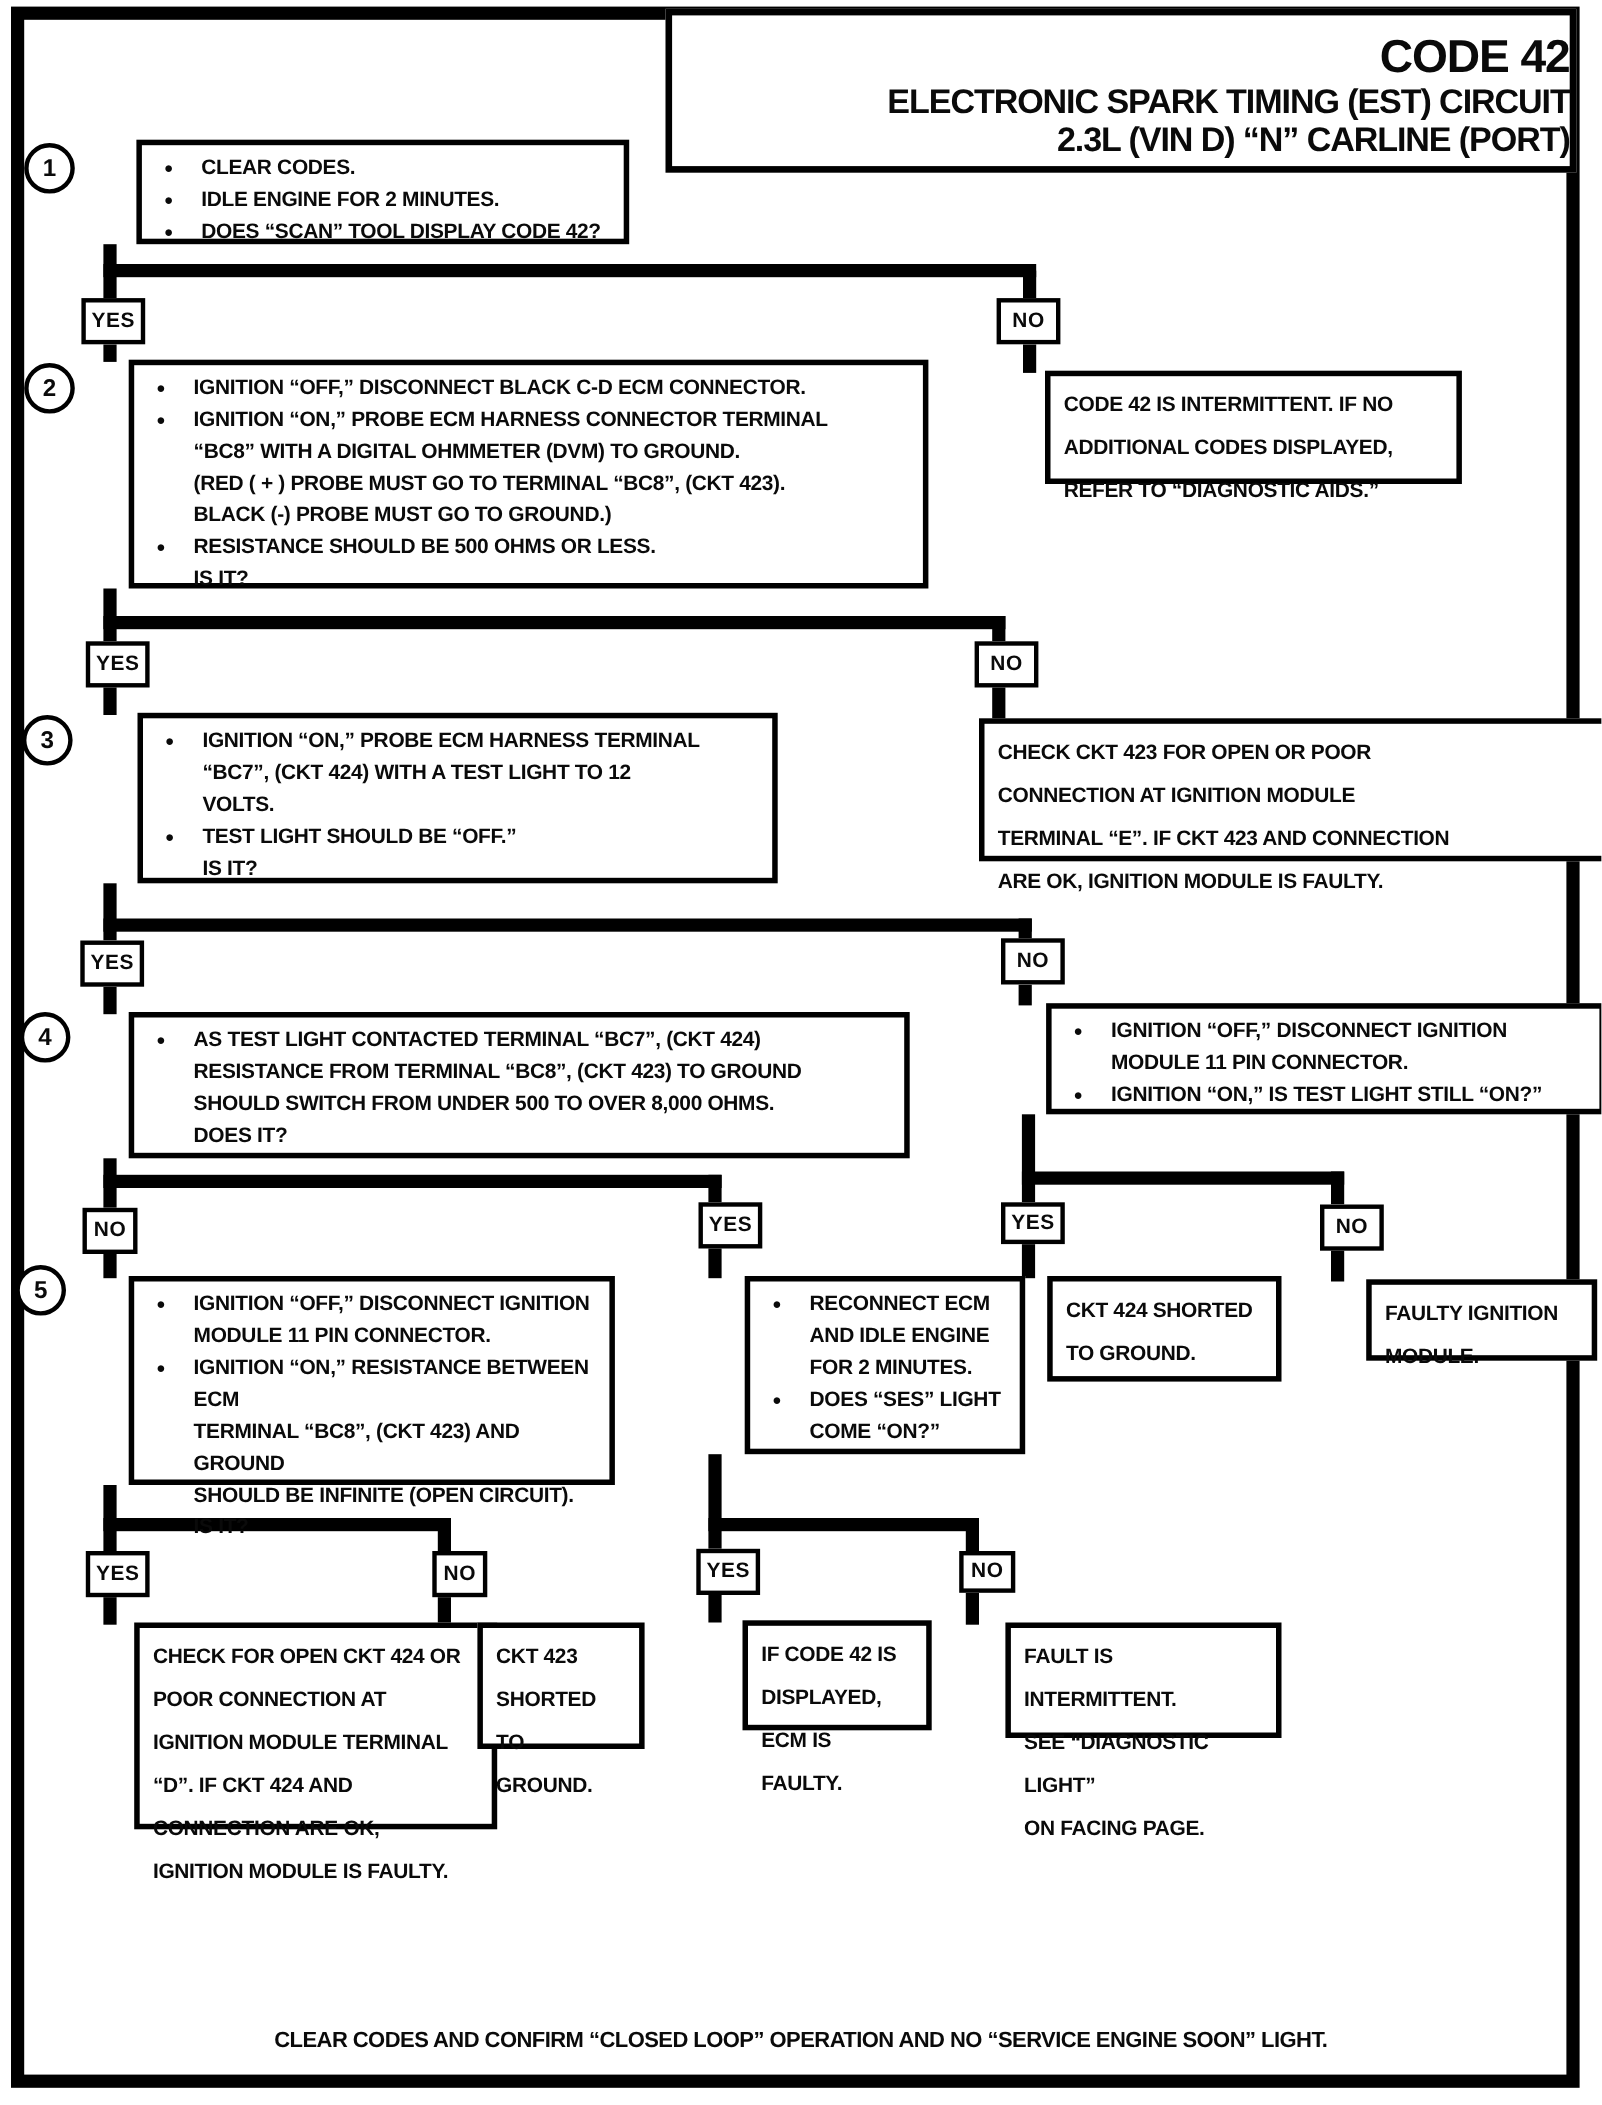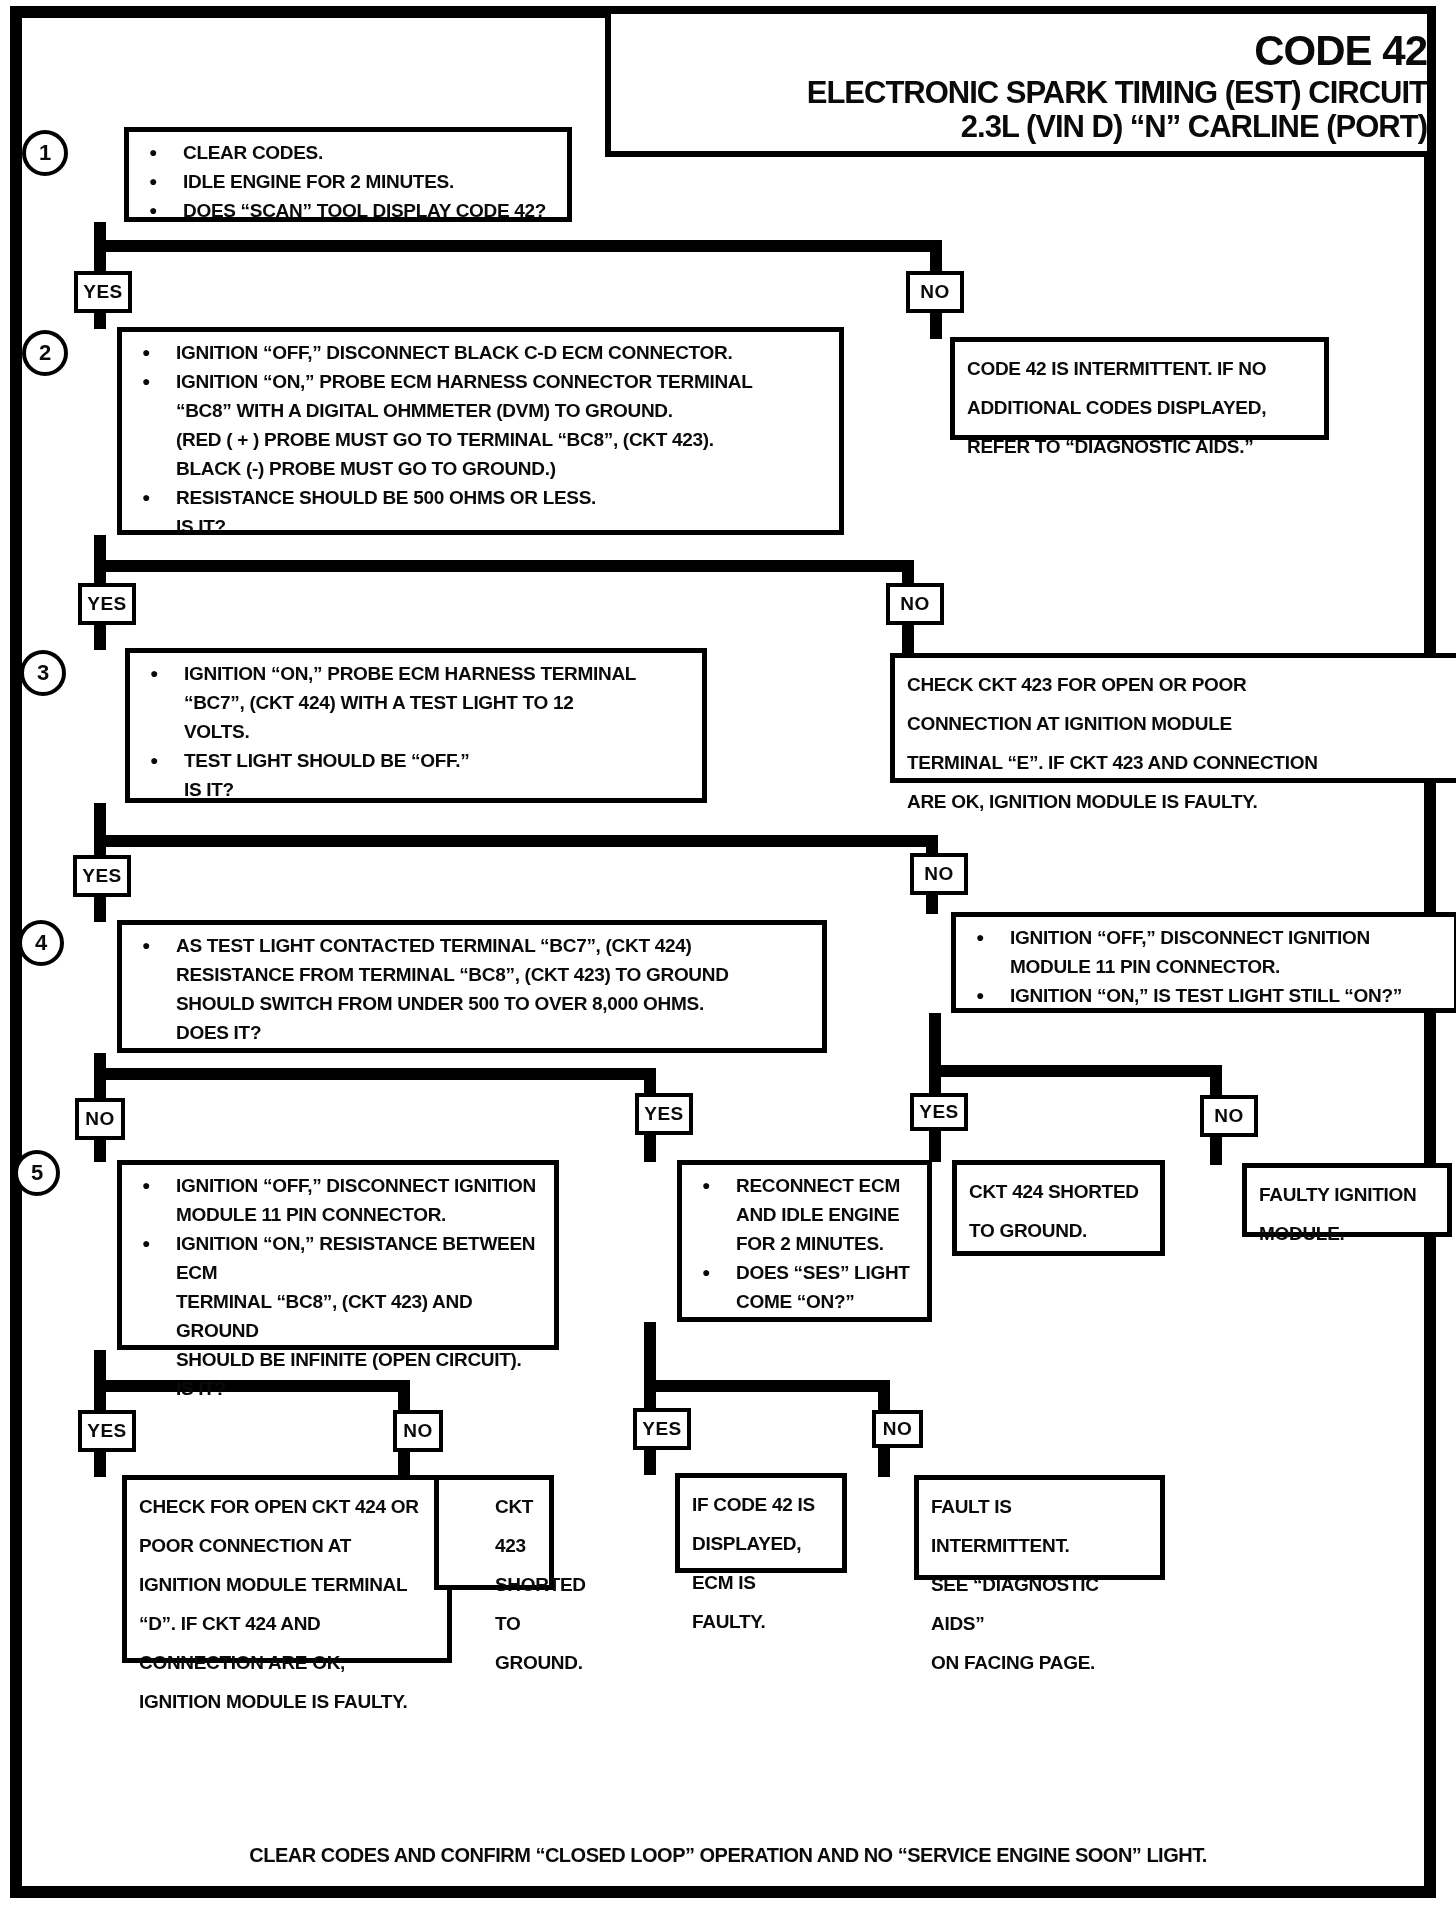--- a/index.html
+++ b/index.html
@@ -219,35 +219,35 @@
 
   <div class="box" style="left:80px;top:1475px;width:330px;height:188px;">
     <div class="otext">CHECK FOR OPEN CKT 424 OR
 POOR CONNECTION AT
 IGNITION MODULE TERMINAL
 “D”.  IF CKT 424 AND
 CONNECTION ARE OK,
 IGNITION MODULE IS FAULTY.</div>
   </div>
 
-  <div class="box" style="left:392px;top:1475px;width:120px;height:115px;padding-left:44px;">
+  <div class="box" style="left:392px;top:1475px;width:152px;height:115px;">
     <div class="otext">CKT 423
 SHORTED TO
 GROUND.</div>
   </div>
 
   <div class="box" style="left:633px;top:1473px;width:172px;height:100px;">
     <div class="otext">IF CODE 42 IS
 DISPLAYED,
 ECM IS FAULTY.</div>
   </div>
 
   <div class="box" style="left:872px;top:1475px;width:251px;height:105px;">
     <div class="otext">FAULT IS INTERMITTENT.
-SEE “DIAGNOSTIC AIDS”
+SEE “DIAGNOSTIC LIGHT”
 ON FACING PAGE.</div>
   </div>
 
   <div class="tag" style="left:74px;top:271px;">YES</div>
   <div class="tag" style="left:906px;top:271px;">NO</div>
 
   <div class="tag" style="left:78px;top:583px;">YES</div>
   <div class="tag" style="left:886px;top:583px;">NO</div>
 
   <div class="tag" style="left:73px;top:855px;">YES</div>

